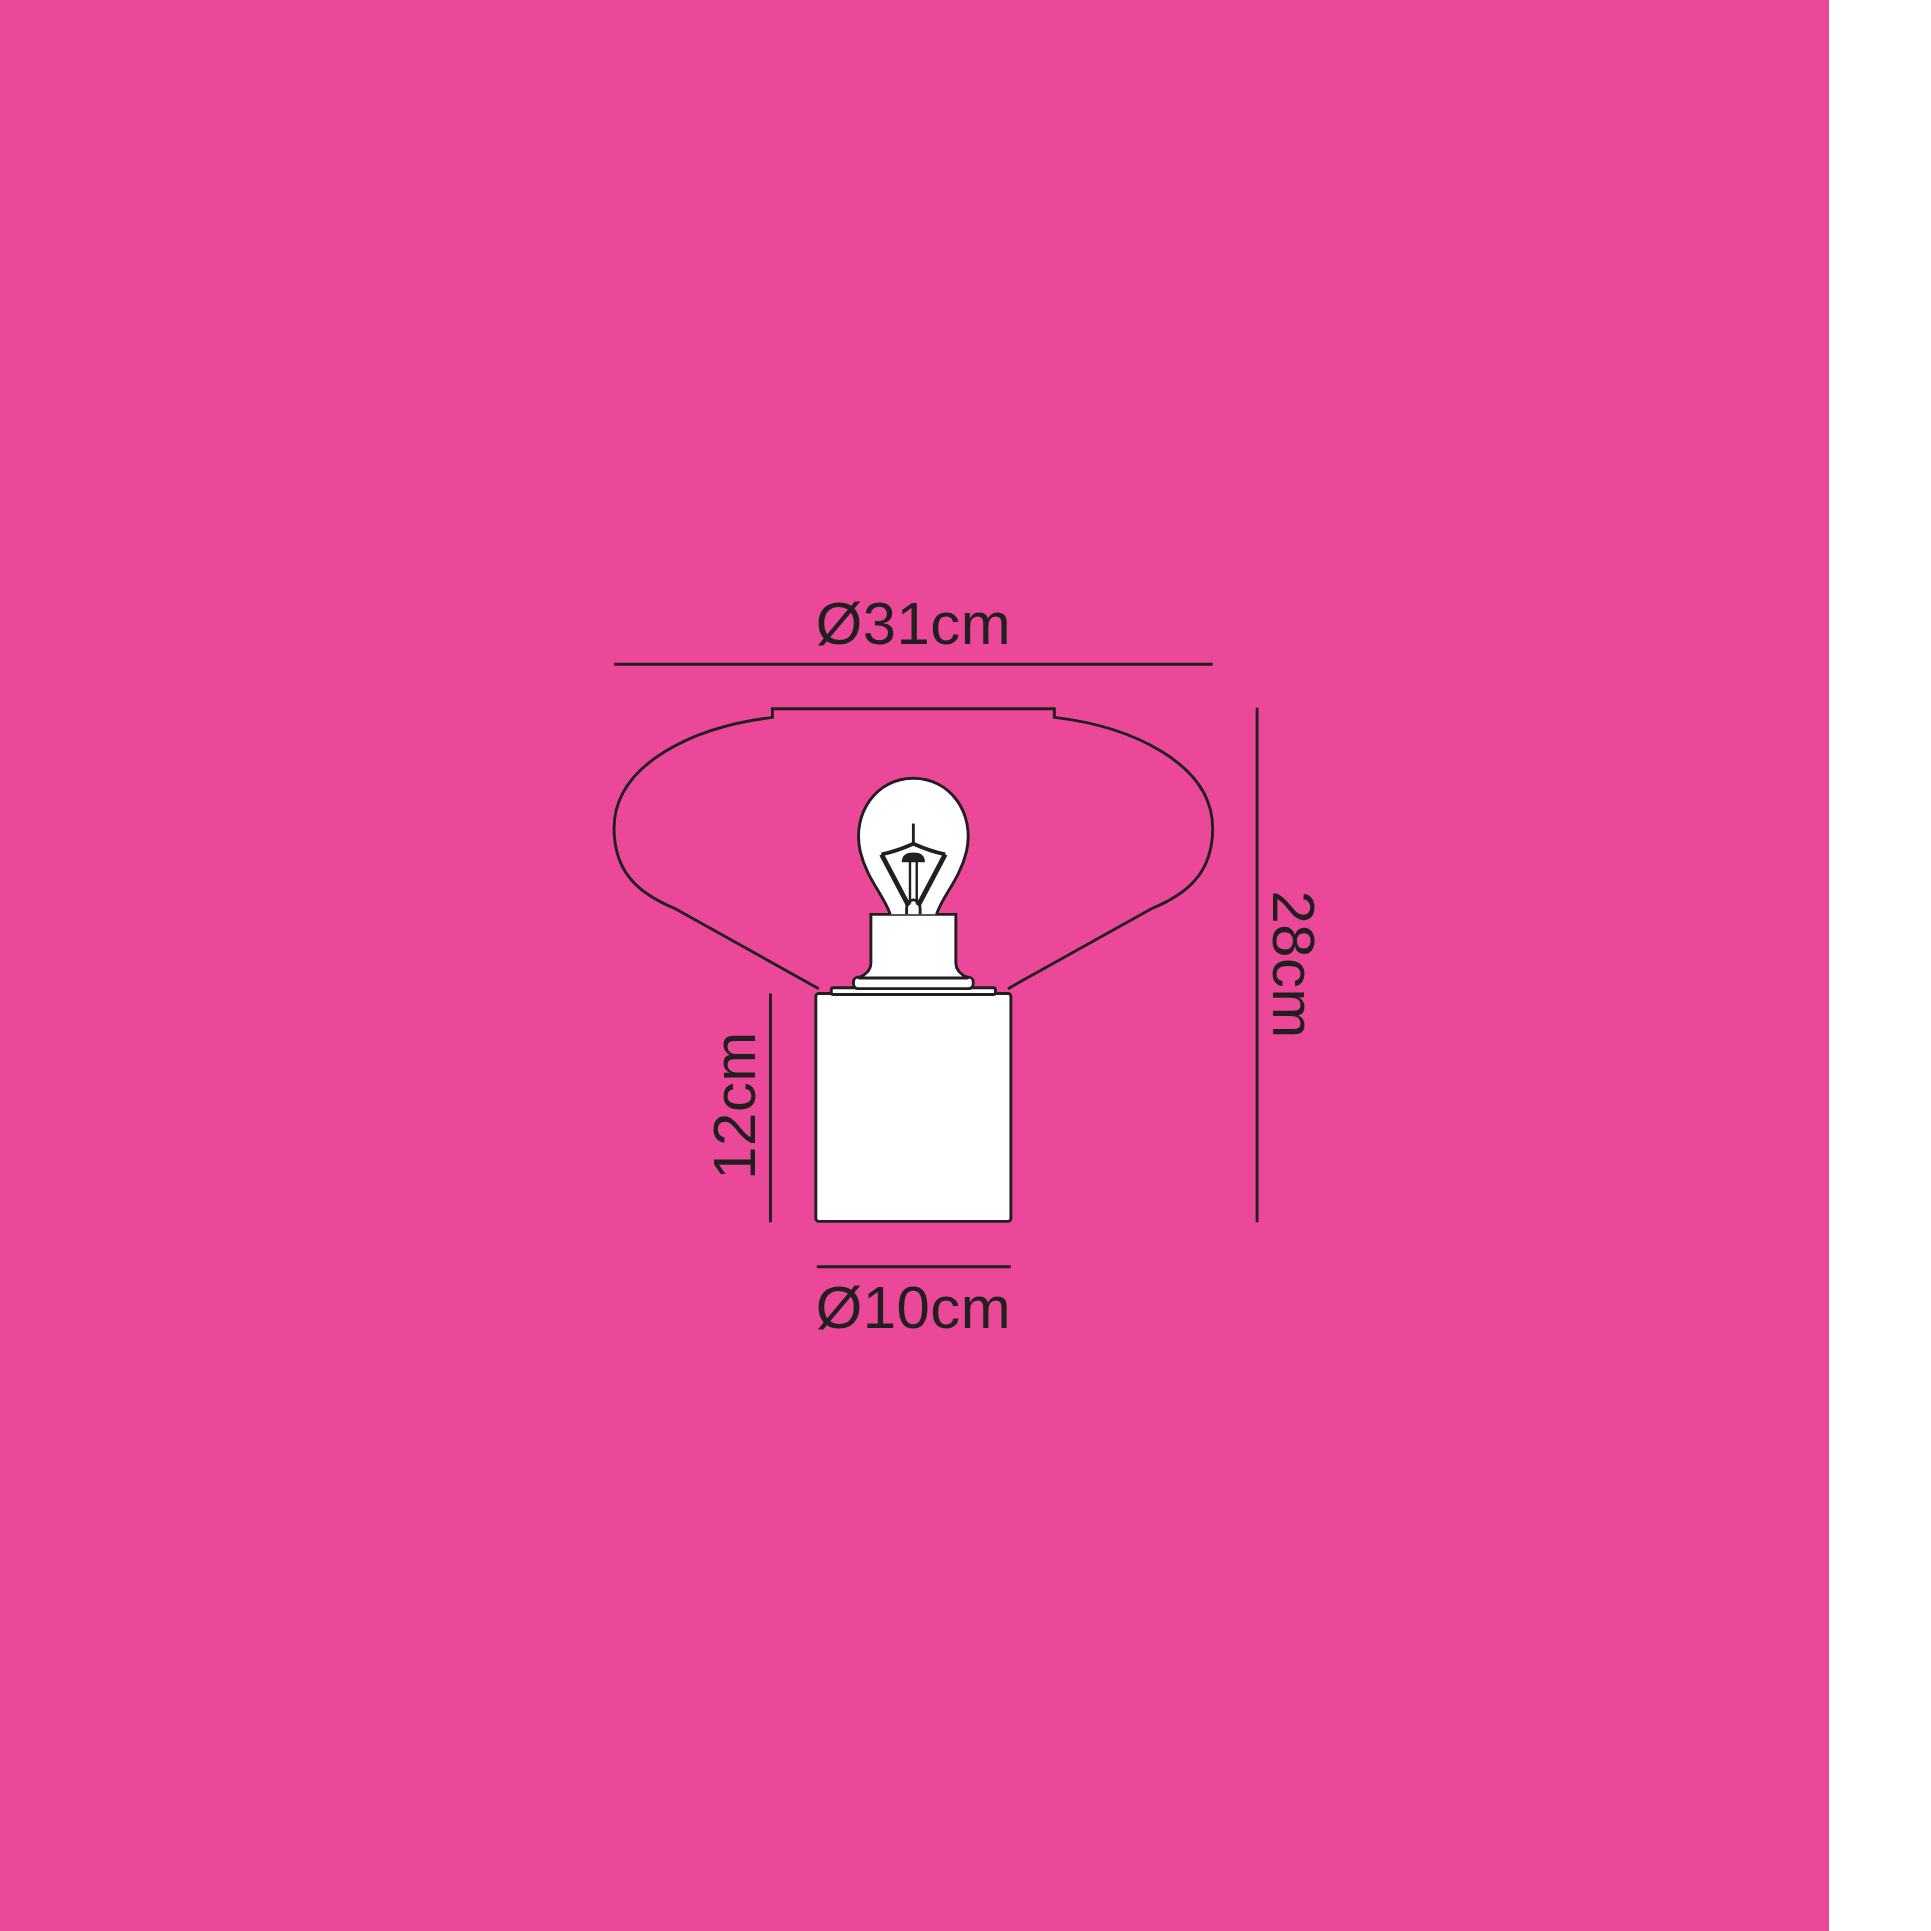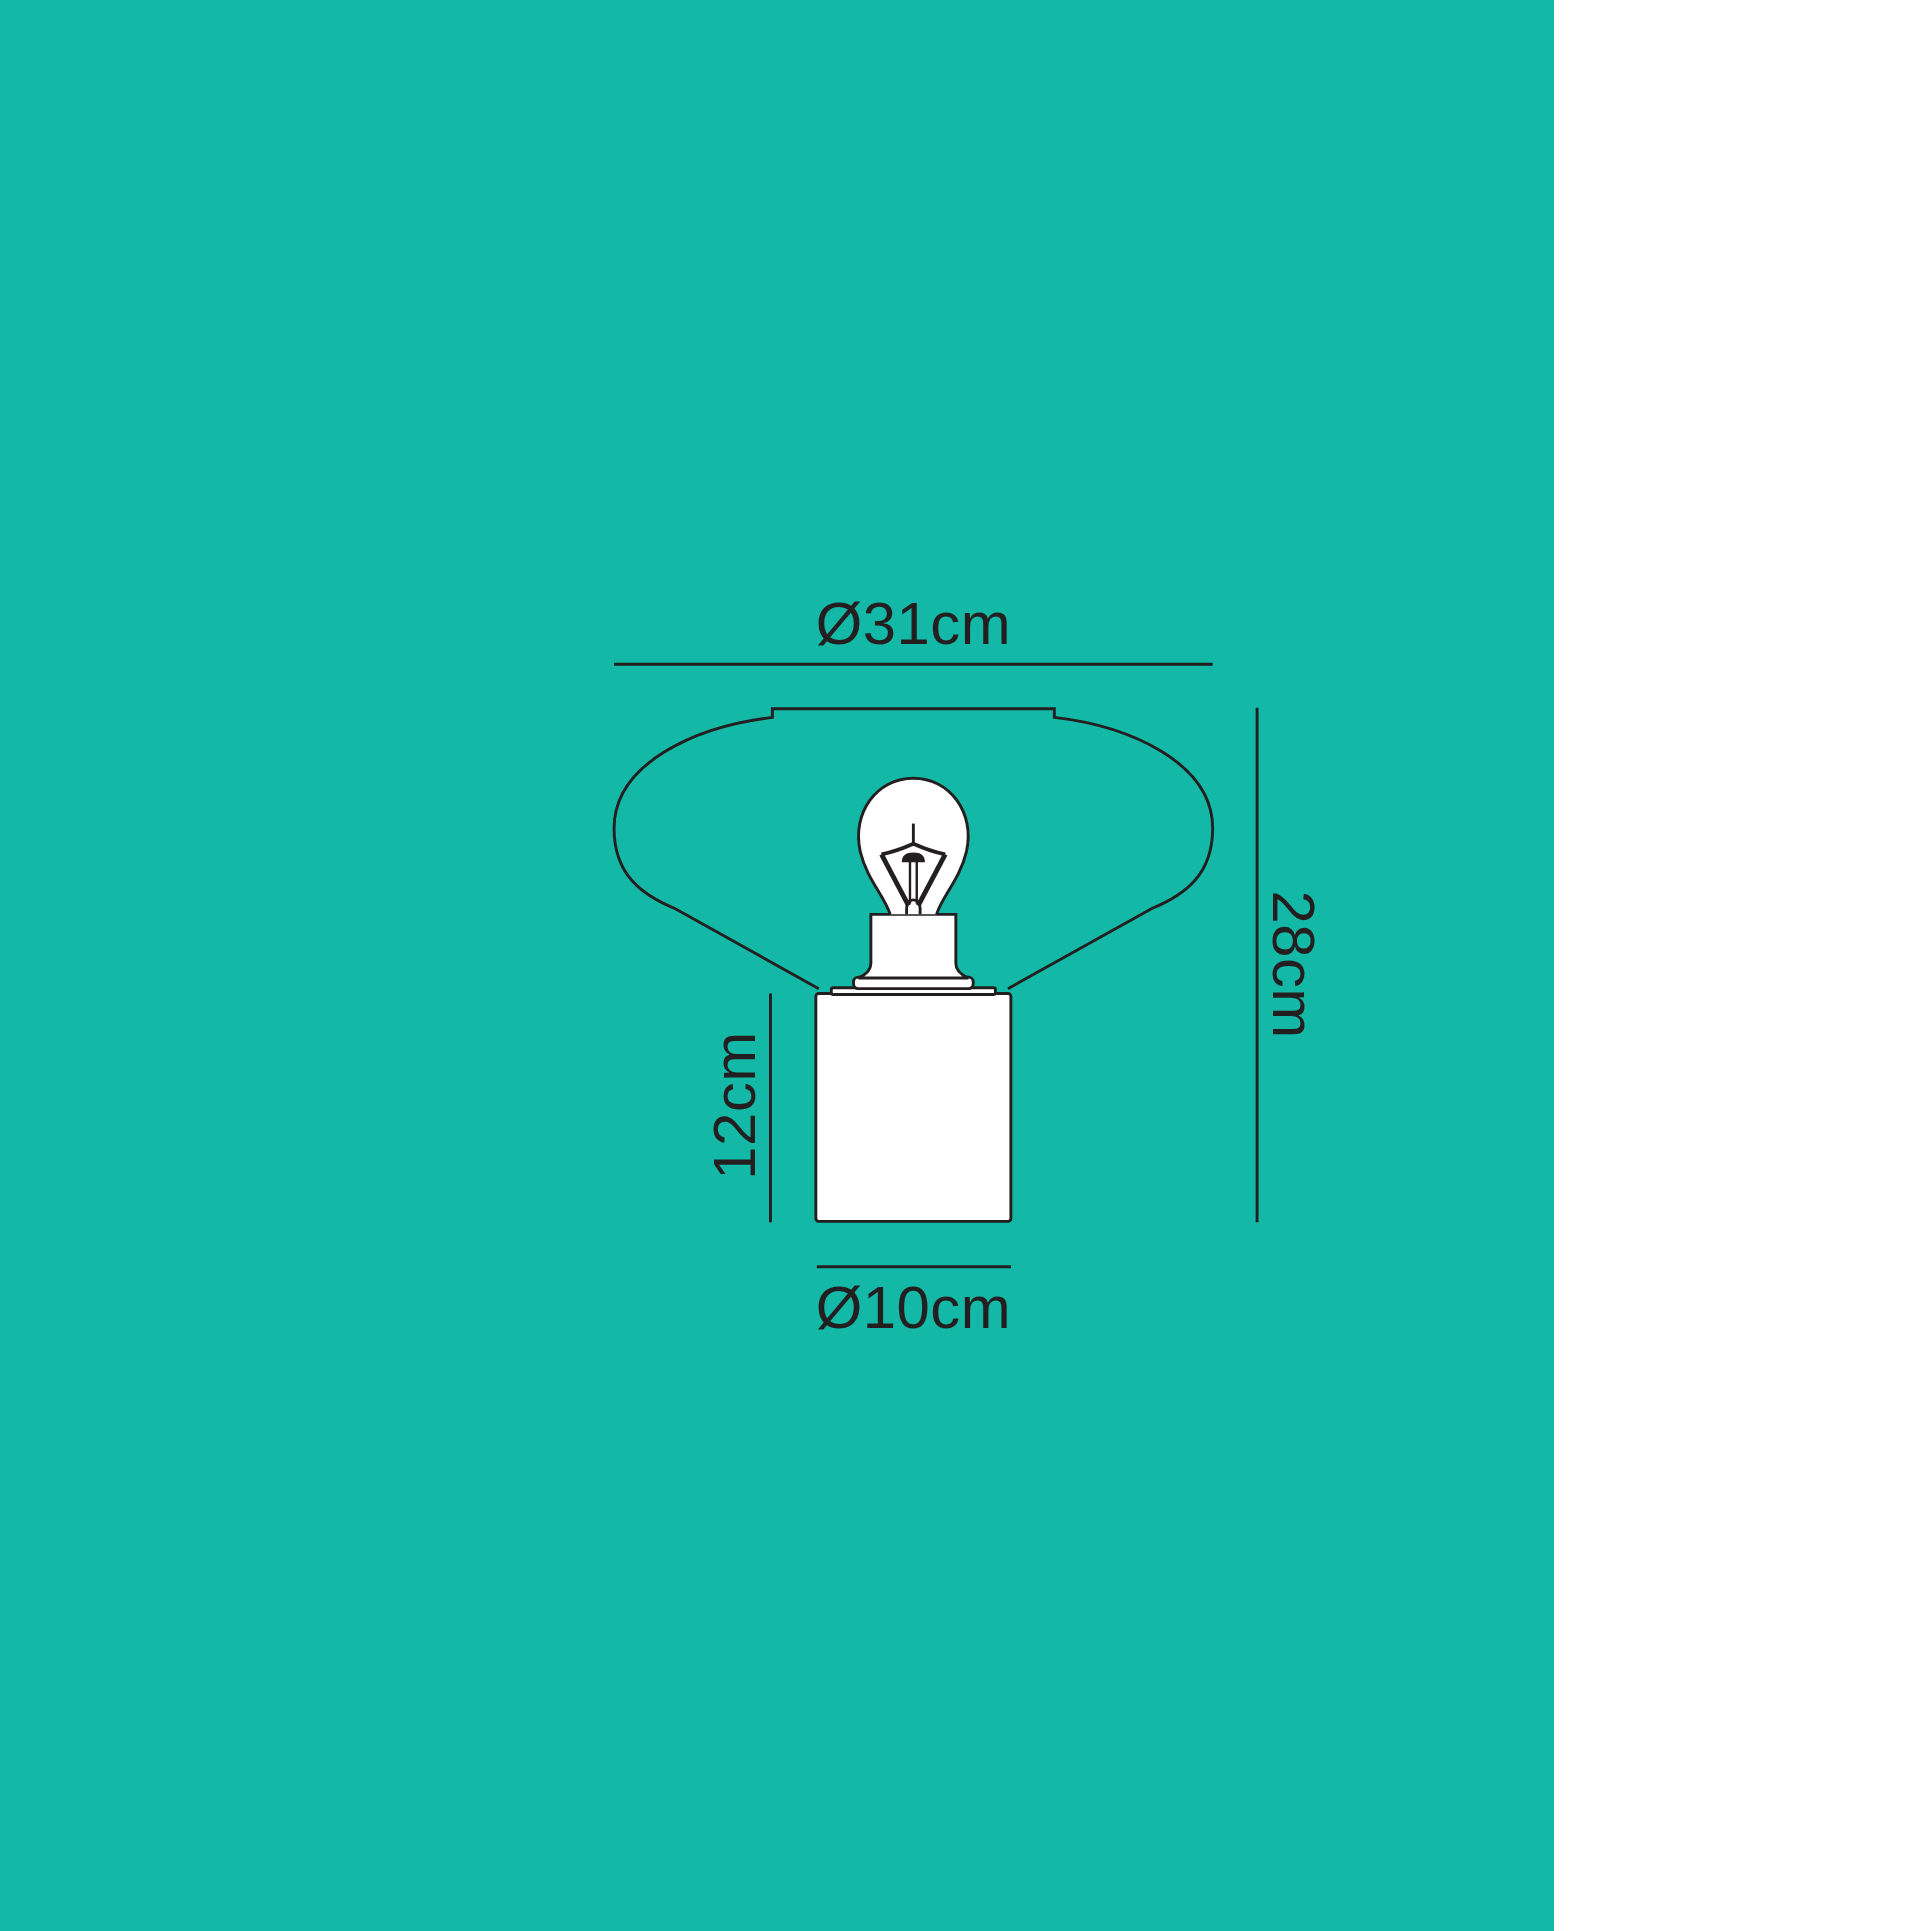--- a/index.html
+++ b/index.html
@@ -2,23 +2,23 @@
 <html><head>
 <meta charset="utf-8">
 <style>
   html, body {
     margin: 0;
     padding: 0;
     background: #ffffff;
   }
   .stage {
     position: relative;
-    width: 1554px;
+    width: 1829px;
     height: 1931px;
-    background: #14b8a6;
+    background: #ec4899;
     overflow: hidden;
   }
   svg.drawing {
     position: absolute;
     left: 0;
     top: 0;
     width: 1931px;
     height: 1931px;
     display: block;
   }

